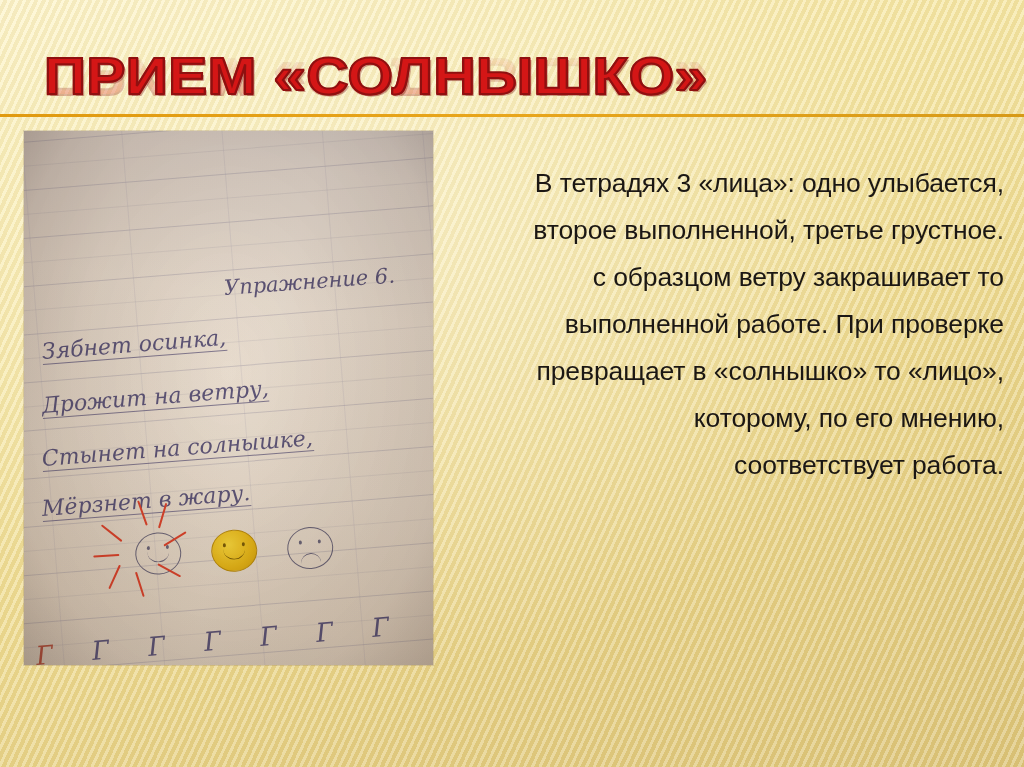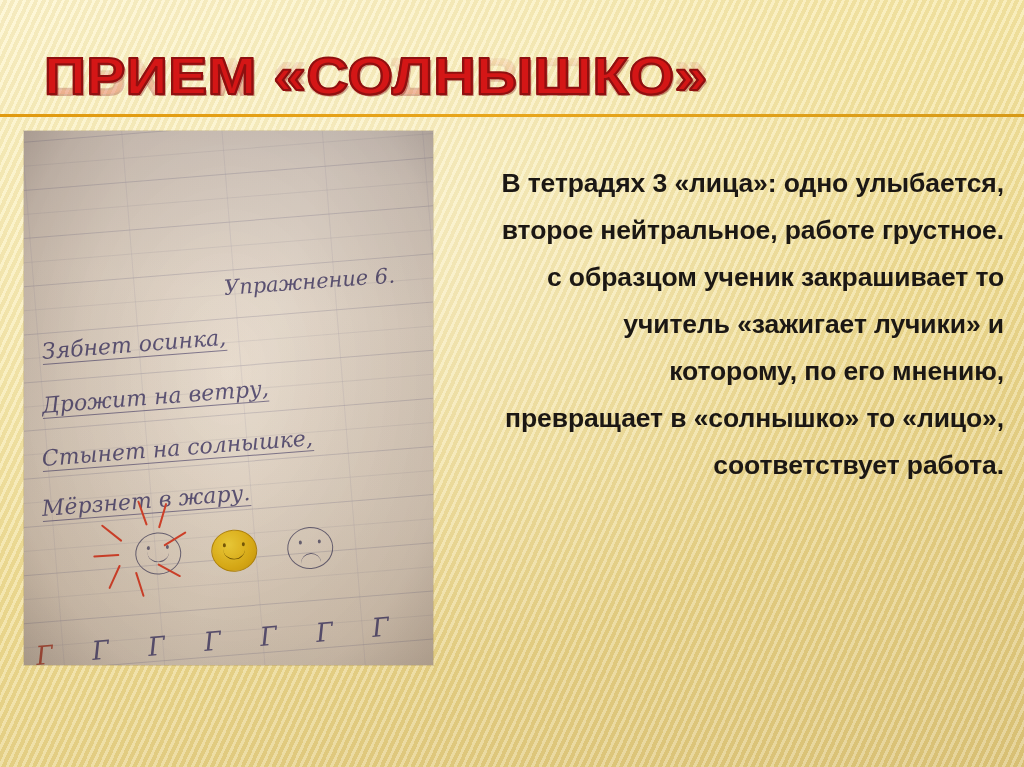--- a/index.html
+++ b/index.html
@@ -72,21 +72,21 @@
 
   
   .body-text{
     position:absolute;left:414px;top:160px;width:590px;
     text-align:right;
     font-size:26.5px;line-height:47px;
     color:#1b1714;
     font-family:"Liberation Sans","DejaVu Sans",sans-serif;
     letter-spacing:-0.1px;
   }
-  .body-text p{margin:0;font-weight:bold;}
+  .body-text p{margin:0;}
 
   
   .photo{
     position:absolute;left:24px;top:131px;width:409px;height:534px;
     overflow:hidden;
     background:#d6cdc6;
     box-shadow:0 0 0 1px rgba(140,120,100,0.25);
   }
   .paper{
     position:absolute;inset:0;
@@ -157,25 +157,25 @@
       <span>Прием «солнышко»</span>
     </div>
     <div class="title">
       <span class="title-inner">Прием «солнышко»</span>
     </div>
   </div>
   <div class="title-rule"></div>
 
   <div class="body-text">
     <p>В тетрадях 3 «лица»: одно улыбается,</p>
-    <p>второе нейтральное, работе грустное.</p>
-    <p>с образцом ученик закрашивает то</p>
-    <p>учитель «зажигает лучики» и</p>
+    <p>второе выполненной, третье грустное.</p>
+    <p>с образцом ветру закрашивает то</p>
+    <p>выполненной работе. При проверке</p>
+    <p>превращает в «солнышко» то «лицо»,</p>
     <p>которому, по его мнению,</p>
-    <p>превращает в «солнышко» то «лицо»,</p>
     <p>соответствует работа.</p>
   </div>
 
   <div class="photo">
     <div class="paper"></div>
 
     <div class="rules">
       <div class="rule-h" style="top:24px"></div>
       <div class="rule-h rule-thin" style="top:48px"></div>
       <div class="rule-h" style="top:72px"></div>

